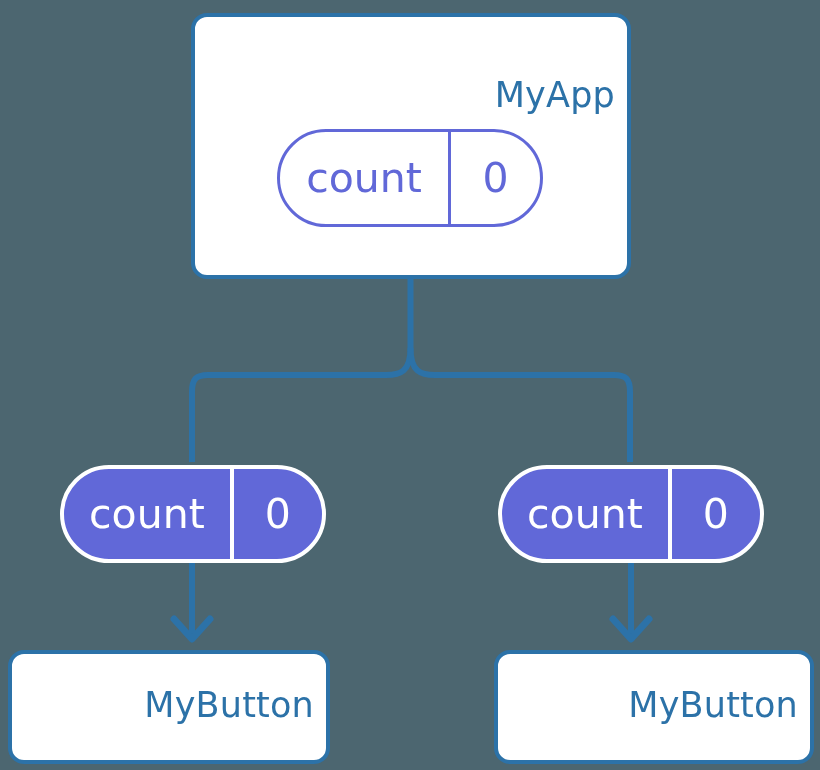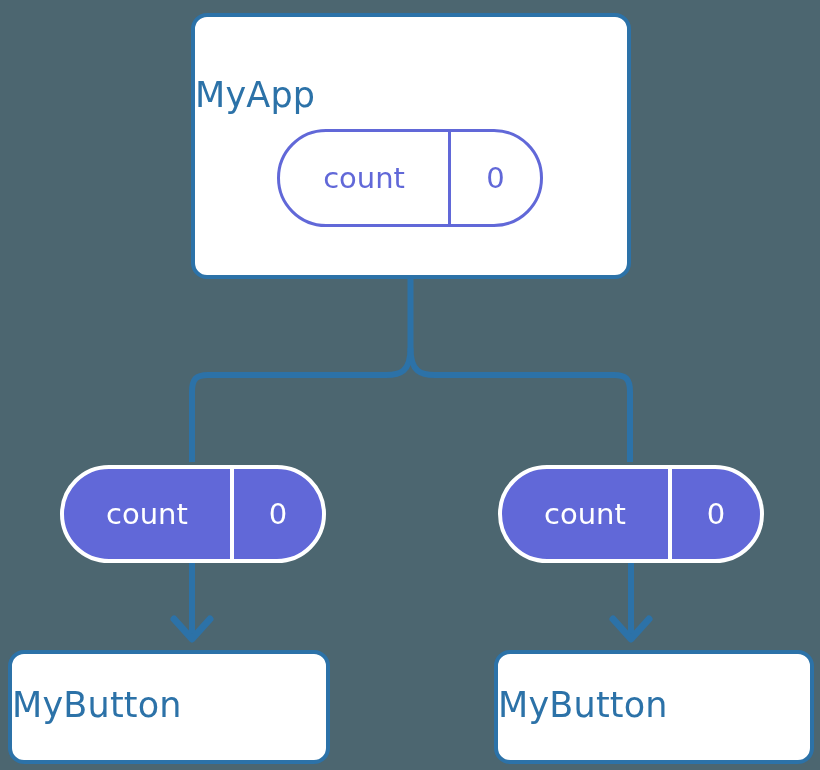--- a/index.html
+++ b/index.html
@@ -32,26 +32,27 @@
     position: absolute;
     background: #ffffff;
     border: 4px solid #2c72a8;
     border-radius: 16px;
     box-sizing: border-box;
   }
   .comp-title {
     position: absolute;
     left: 0;
     right: 12px;
-    text-align: left;
+    text-align: right;
     color: #2c72a8;
     font-size: 35px;
     font-weight: 400;
     letter-spacing: 0.2px;
     white-space: nowrap;
+    padding-left: 40px;
   }
 
   #app-box {
     left: 191px;
     top: 13px;
     width: 440px;
     height: 266px;
   }
   #app-title {
     top: 58px;
@@ -80,21 +81,21 @@
     display: flex;
     align-items: stretch;
     border-radius: 999px;
     overflow: hidden;
   }
   .pill-key,
   .pill-val {
     display: flex;
     align-items: center;
     justify-content: center;
-    font-size: 29px;
+    font-size: 41px;
     font-weight: 400;
     line-height: 1;
     box-sizing: border-box;
   }
 
   
   .pill-hollow {
     border: 3px solid #6168d8;
     background: #ffffff;
   }

